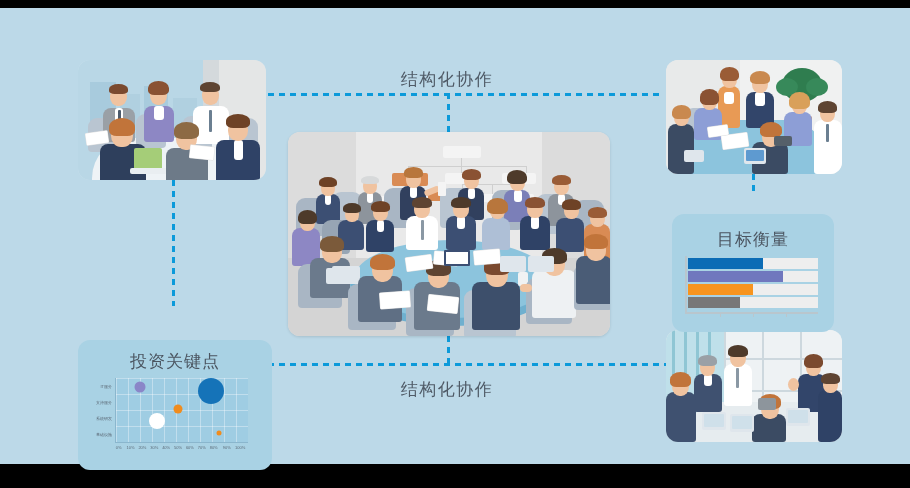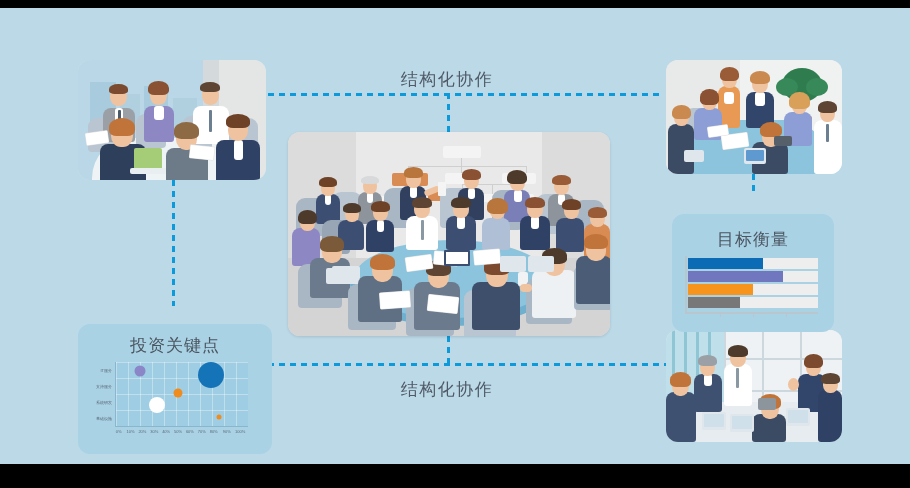--- a/index.html
+++ b/index.html
@@ -59,21 +59,21 @@
   .body{position:absolute;border-radius:8px 8px 3px 3px;}
   .shirt{position:absolute;background:#fff;border-radius:3px;}
   .tie{position:absolute;width:3px;border-radius:1px;}
 
   .paper{position:absolute;background:#fff;border-radius:1px;transform:rotate(-8deg);
      box-shadow:0 0 0 .5px #e2e2e2;}
   .lap{position:absolute;background:#dfe6ec;border-radius:2px;}
   .lapscr{position:absolute;background:#cfe0ea;border-radius:1px;}
 
   
-  #bubble-panel{left:78px;top:296px;width:194px;height:130px;}
+  #bubble-panel{left:78px;top:312px;width:194px;height:130px;}
   #bubble-title{top:10px;}
   .bplot{position:absolute;left:38px;top:38px;width:132px;height:64px;
      background:#9fcde3;
      background-image:
         linear-gradient(to right,rgba(255,255,255,.35) 1px,rgba(0,0,0,0) 1px),
         linear-gradient(to bottom,rgba(255,255,255,.35) 1px,rgba(0,0,0,0) 1px);
      background-size:12px 16px;}
   .baxis{position:absolute;background:#8ab6cd;}
   .ylab{position:absolute;right:100%;margin-right:4px;white-space:nowrap;
      color:#5d6b78;font-size:4px;transform:translateY(-50%);}

